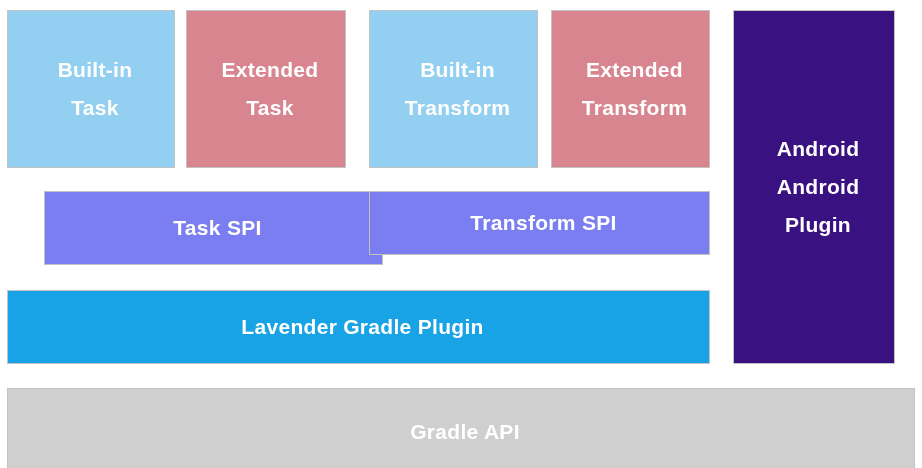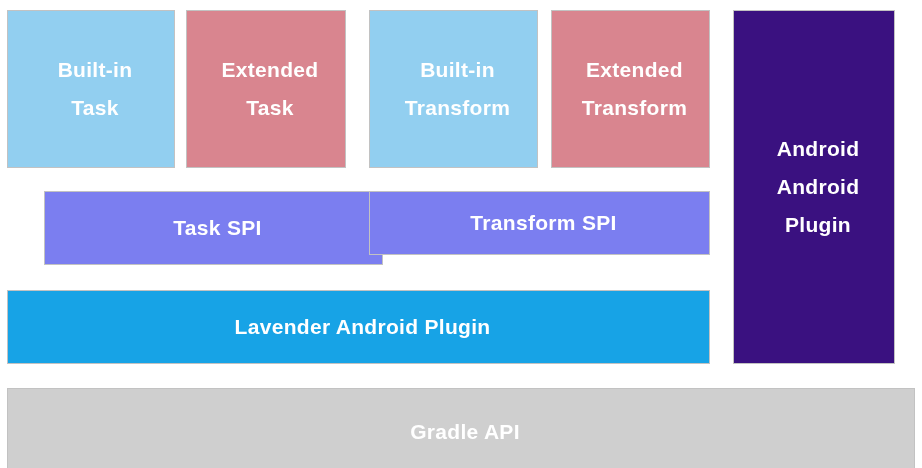--- a/index.html
+++ b/index.html
@@ -71,21 +71,21 @@
 
   <div class="box b-task-spi" data-bg="colors.periwinkle" style="background: rgb(123, 126, 240); margin-left: 37px;">
     <span>Task SPI</span>
   </div>
 
   <div class="box b-transform-spi" data-bg="colors.periwinkle" style="background: rgb(123, 126, 240);">
     <span>Transform SPI</span>
   </div>
 
   <div class="box b-lavender-plugin" data-bg="colors.cyan_blue" style="background: rgb(23, 163, 230);">
-    <span>Lavender Android Plugin</span>
+    <span>Lavender Gradle Plugin</span>
   </div>
 
   <div class="box b-android-plugin" data-bg="colors.deep_purple" style="background: rgb(58, 17, 128);">
     <span>Android</span>
     <span>Android</span>
     <span>Plugin</span>
   </div>
 
   <div class="box b-gradle-api" data-bg="colors.gray" style="background: rgb(207, 207, 207);">
     <span>Gradle API</span>

